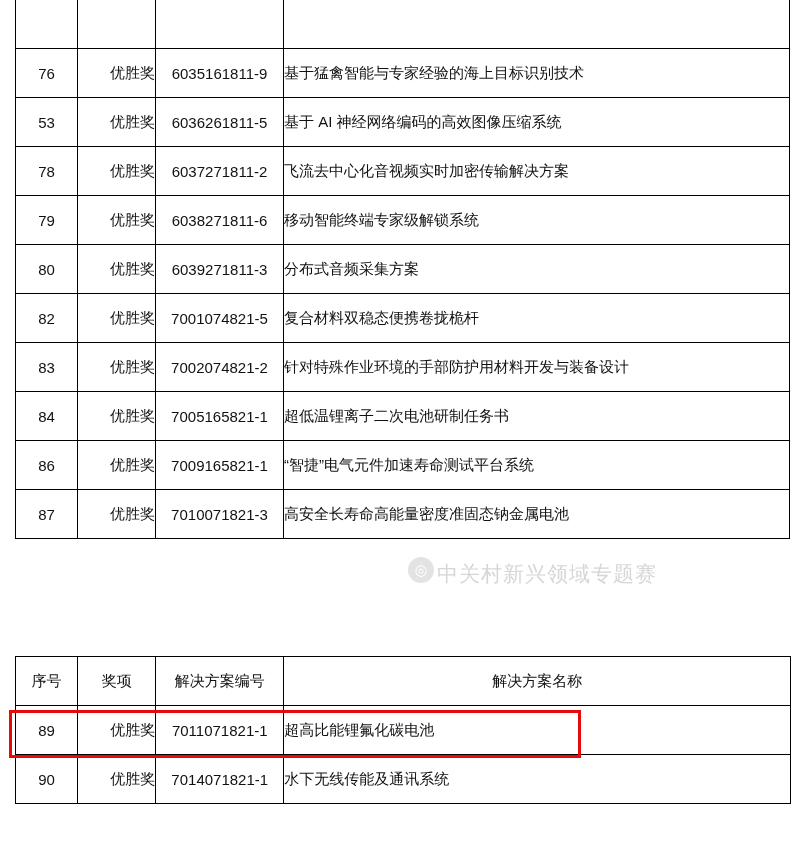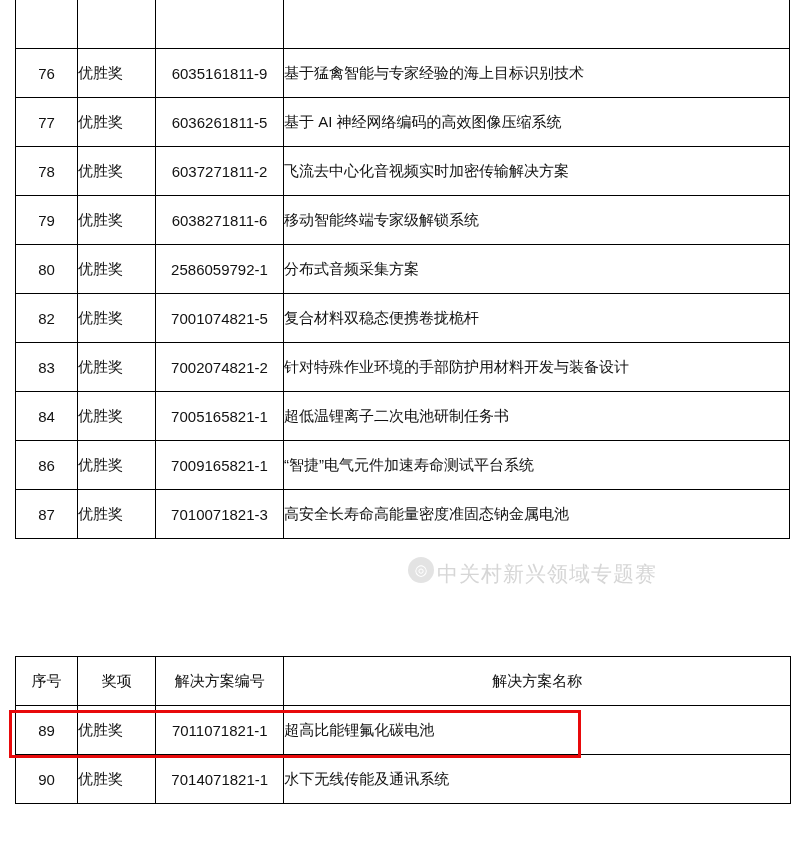--- a/index.html
+++ b/index.html
@@ -32,21 +32,21 @@
     border: 1px solid #000000;
     padding: 0;
     font-size: 15px;
     font-weight: normal;
     color: #111111;
     vertical-align: middle;
     height: 49px;
     box-sizing: border-box;
   }
   .c-no   { width: 62px;  text-align: center; }
-  .c-award{ width: 78px;  text-align: left; }
+  .c-award{ width: 78px;  text-align: right; }
   .c-code { width: 128px; text-align: center; }
   .c-name { width: 506px; text-align: left; padding-left: 10px; }
 
   
   .table-top-wrap {
     position: absolute;
     left: 15px;
     top: -1px;
     width: 776px;
   }
@@ -132,41 +132,41 @@
           <td class="c-name"></td>
         </tr>
 
         <tr>
           <td class="c-no">76</td>
           <td class="c-award">优胜奖</td>
           <td class="c-code">6035161811-9</td>
           <td class="c-name">基于猛禽智能与专家经验的海上目标识别技术</td>
         </tr>
         <tr>
-          <td class="c-no">77</td>
+          <td class="c-no">53</td>
           <td class="c-award">优胜奖</td>
           <td class="c-code">6036261811-5</td>
           <td class="c-name">基于 AI 神经网络编码的高效图像压缩系统</td>
         </tr>
         <tr>
           <td class="c-no">78</td>
           <td class="c-award">优胜奖</td>
           <td class="c-code">6037271811-2</td>
           <td class="c-name">飞流去中心化音视频实时加密传输解决方案</td>
         </tr>
         <tr>
           <td class="c-no">79</td>
           <td class="c-award">优胜奖</td>
           <td class="c-code">6038271811-6</td>
           <td class="c-name">移动智能终端专家级解锁系统</td>
         </tr>
         <tr>
           <td class="c-no">80</td>
           <td class="c-award">优胜奖</td>
-          <td class="c-code">2586059792-1</td>
+          <td class="c-code">6039271811-3</td>
           <td class="c-name">分布式音频采集方案</td>
         </tr>
         <tr>
           <td class="c-no">82</td>
           <td class="c-award">优胜奖</td>
           <td class="c-code">7001074821-5</td>
           <td class="c-name">复合材料双稳态便携卷拢桅杆</td>
         </tr>
         <tr>
           <td class="c-no">83</td>

